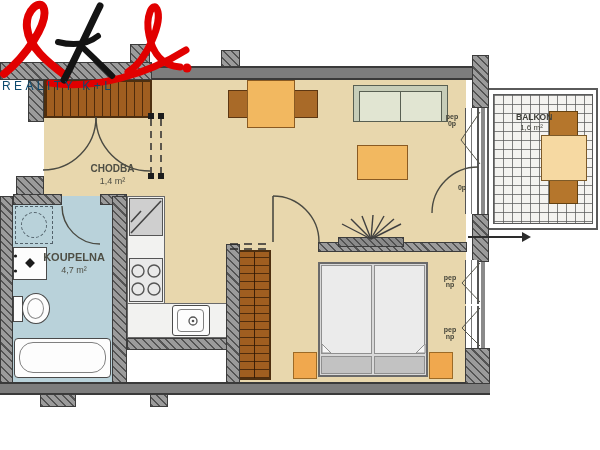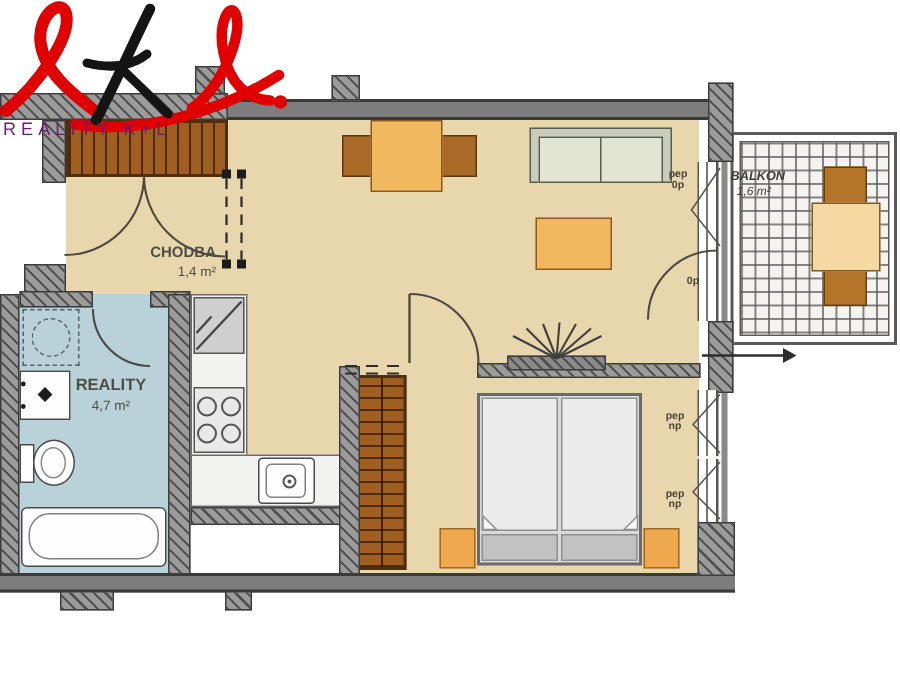--- a/index.html
+++ b/index.html
@@ -43,21 +43,21 @@
   
   .balc-outer{background:#ffffff;border:2px solid #5a5a5a;z-index:1;}
   .balc-grid{background-color:#f4f3f0;
              background-image:linear-gradient(rgba(90,90,90,.75) 1px,transparent 1px),
                               linear-gradient(90deg,rgba(90,90,90,.75) 1px,transparent 1px);
              background-size:9px 9px;border:1px solid #5a5a5a;z-index:1;}
   
   .roomlabel{z-index:5;color:#4e4e44;text-align:center;font-weight:700;line-height:1.25;}
   .roomlabel .area{font-weight:400;font-size:9px;}
   .anno{z-index:5;color:#45453a;font-size:7px;font-weight:700;line-height:1.05;text-align:center;}
-  .brand{z-index:6;color:#701a75;font-size:12px;font-weight:500;letter-spacing:3.4px;white-space:nowrap;}
+  .brand{z-index:6;color:#0c4a6e;font-size:12px;font-weight:500;letter-spacing:3.4px;white-space:nowrap;}
   svg.overlay{position:absolute;left:0;top:0;z-index:4;pointer-events:none;}
   .radbar{background-color:#8a8a8a;
           background-image:repeating-linear-gradient(45deg,rgba(25,25,25,.5) 0 1.5px,transparent 1.5px 5px);
           border:1px solid #3c3c3c;z-index:3;}
   .cap{background:#1c1c1c;z-index:4;}
 </style>
 </head>
 <body>
 
 <div id="plan">
@@ -200,31 +200,31 @@
       <path d="M 50,83 C 95,90 148,74 186,50" stroke="#e10000" stroke-width="7"></path>
       <path d="M 128,72 C 147,60 163,22 157,9 C 153,1 145,16 149,35 C 153,56 165,66 180,67" stroke="#e10000" stroke-width="7"></path>
       <circle cx="187" cy="68" r="4.5" fill="#e10000" stroke="none"></circle>
       <path d="M 100,6 C 88,30 76,58 64,80" stroke="#141414" stroke-width="7"></path>
       <path d="M 58,42 C 74,46 88,44 98,36 M 80,45 C 92,56 102,66 112,76" stroke="#141414" stroke-width="6"></path>
     </g>
   </svg>
 
   <div class="abs brand" style="left:2px;top:79px;">REALITY K+L</div>
 
-  <div class="abs roomlabel" style="left:59px;top:163px;width:85px;font-size:10px;text-align:right;">
+  <div class="abs roomlabel" style="left:70px;top:163px;width:85px;font-size:10px;">
     <div>CHODBA</div>
     <div class="area">1,4 m²</div>
   </div>
 
   <div class="abs roomlabel" style="left:35px;top:251px;width:78px;font-size:11px;">
-    <div>REALITY</div>
+    <div>KOUPELNA</div>
     <div class="area">4,7 m²</div>
   </div>
 
-  <div class="abs roomlabel" style="left:487px;top:112px;width:31px;font-size:8.5px;color:#3f3f39;font-style:italic;">
+  <div class="abs roomlabel" style="left:516px;top:112px;width:31px;font-size:8.5px;color:#3f3f39;">
     <div>BALKON</div>
     <div class="area" style="font-size:8px;">1,6 m²</div>
   </div>
 
   <div class="abs anno" style="left:441px;top:113px;width:22px;">
     <div>pep</div>
     <div>0p</div>
   </div>
   <div class="abs anno" style="left:453px;top:184px;width:18px;">
     <div>0p</div>

